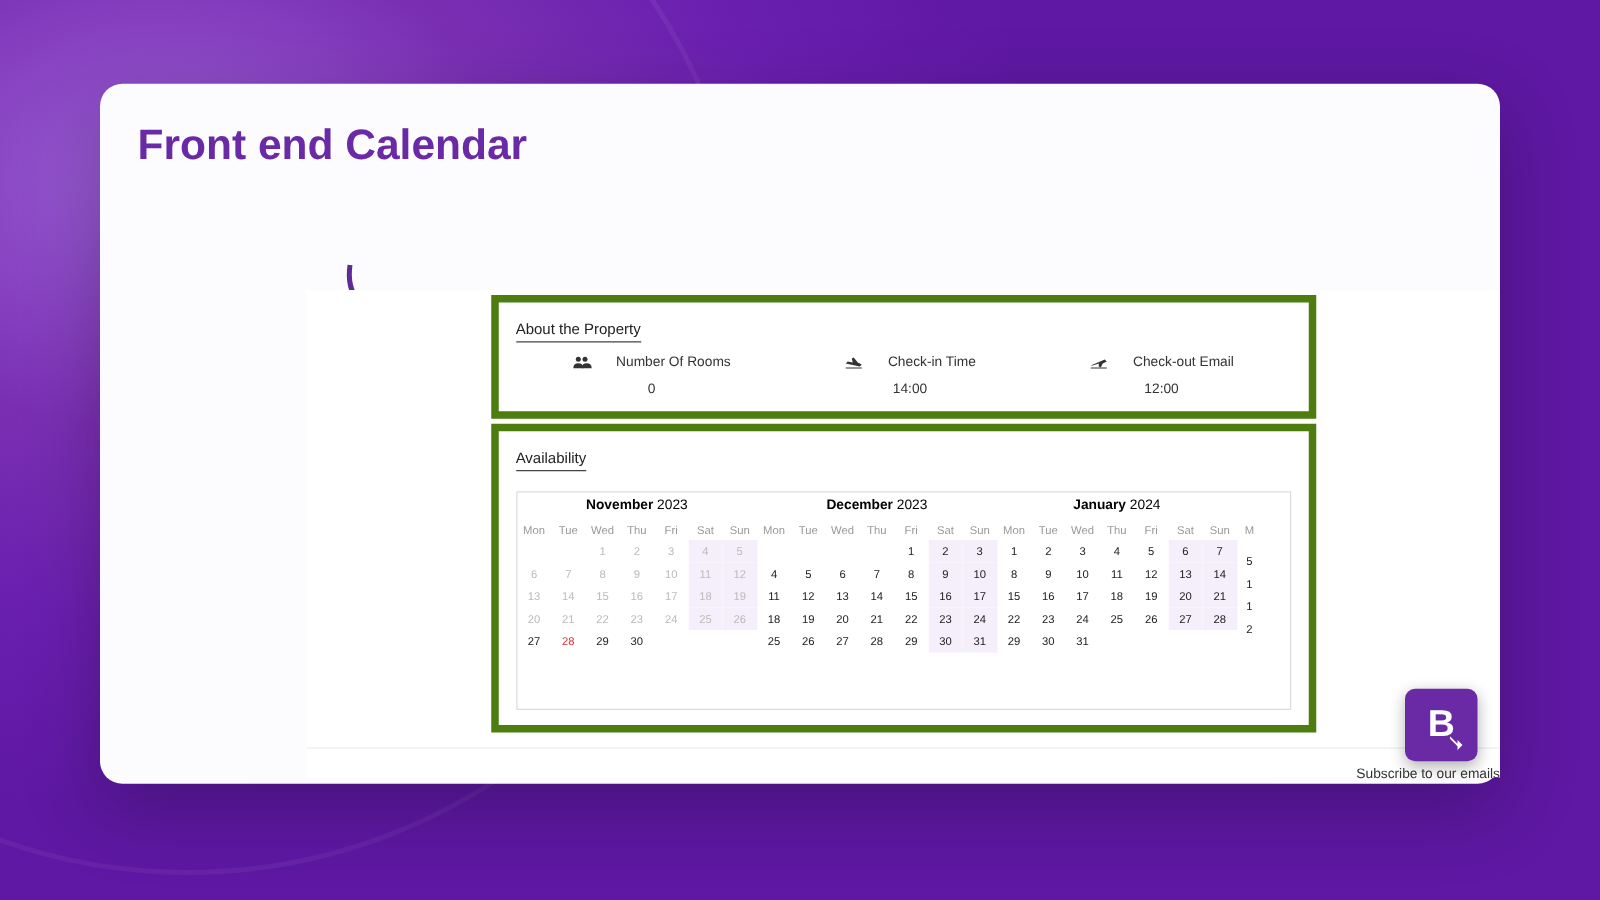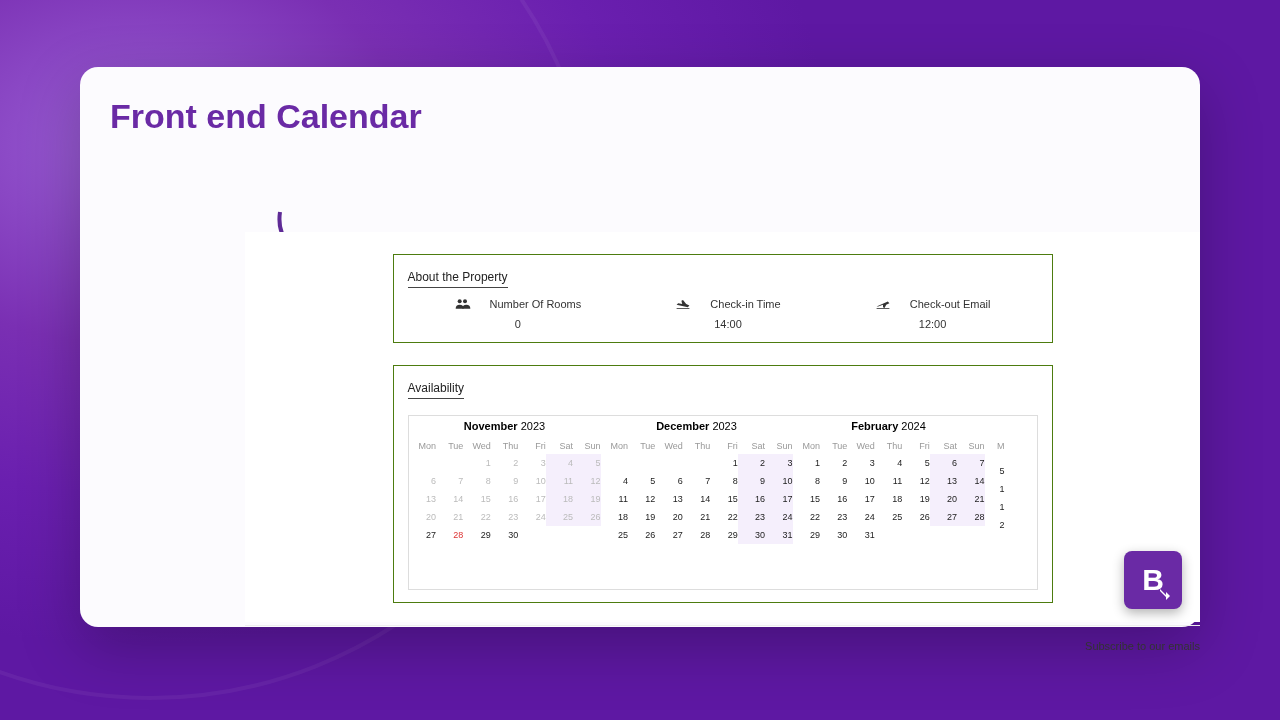--- a/index.html
+++ b/index.html
@@ -22,42 +22,42 @@
   .title {
     font-size:34px; font-weight:700; color:#6a2aa5;
     padding-left:30px;
   }
   .arrow-wrap { position:absolute; left:190px; top:140px; }
   .panel-area {
     position:absolute; left:165px; top:165px; width:955px; height:390px;
     background:#fff;
   }
   .box {
-    border:1px solid #4d7c0f; background:#fff;
-    margin: 22px auto; width:660px; padding:12px 14px;
+    border:6px solid #4d7c0f; background:#fff;
+    margin: 4px auto; width:660px; padding:12px 14px;
   }
   .box h3 {
     display:inline-block; font-size:12px; font-weight:500; color:#222;
     border-bottom:1px solid #444; padding-bottom:3px; margin-bottom:10px;
   }
   .prop-row { display:flex; justify-content:space-around; align-items:flex-start; }
   .prop-item { text-align:center; font-size:11px; color:#333; }
   .prop-item .lbl { font-weight:400; display:inline-flex; align-items:center; gap:21px; }
   .prop-item .val { margin-top:6px; font-size:11px; }
   .cal-wrap {
     display:flex; gap:0; border:1px solid #ddd; margin-top:6px;
     overflow:hidden; height:175px;
   }
   .month { flex:0 0 192px; padding:4px 0 0 0; }
   .month.partial { flex:0 0 20px; overflow:hidden; }
   .month-title { text-align:center; font-size:11px; margin-bottom:6px; }
   .month-title b { font-weight:700; }
   .grid {
     display:grid; grid-template-columns: repeat(7, 1fr);
-    font-size:9px; text-align:right;
+    font-size:9px; text-align:center;
   }
   .dow { color:#999; padding:3px 0; font-size:9px;}
   .day { padding:4px 0; font-size:9px; color:#222; font-weight:500; }
   .day.muted { color:#bbb; }
   .day.weekend { background:#f5effc; }
   .day.today { color:#d33; }
   .footer { text-align:right; margin-top:12px; border-top:1px solid #eee; padding-top:14px;}
   .footer .sub { font-size:11px; color:#333; margin-bottom:10px;}
   .email-box {
     display:inline-flex; align-items:center; border:1px solid #aaa;
@@ -223,21 +223,21 @@
               <div class="day">25</div>
               <div class="day">26</div>
               <div class="day">27</div>
               <div class="day">28</div>
               <div class="day">29</div>
               <div class="day weekend">30</div>
               <div class="day weekend">31</div>
             </div>
           </div>
           <div class="month">
-            <div class="month-title"><b>February</b> 2024</div>
+            <div class="month-title"><b>January</b> 2024</div>
             <div class="grid">
               <div class="dow">Mon</div>
               <div class="dow">Tue</div>
               <div class="dow">Wed</div>
               <div class="dow">Thu</div>
               <div class="dow">Fri</div>
               <div class="dow">Sat</div>
               <div class="dow">Sun</div>
               <div class="day">1</div>
               <div class="day">2</div>

